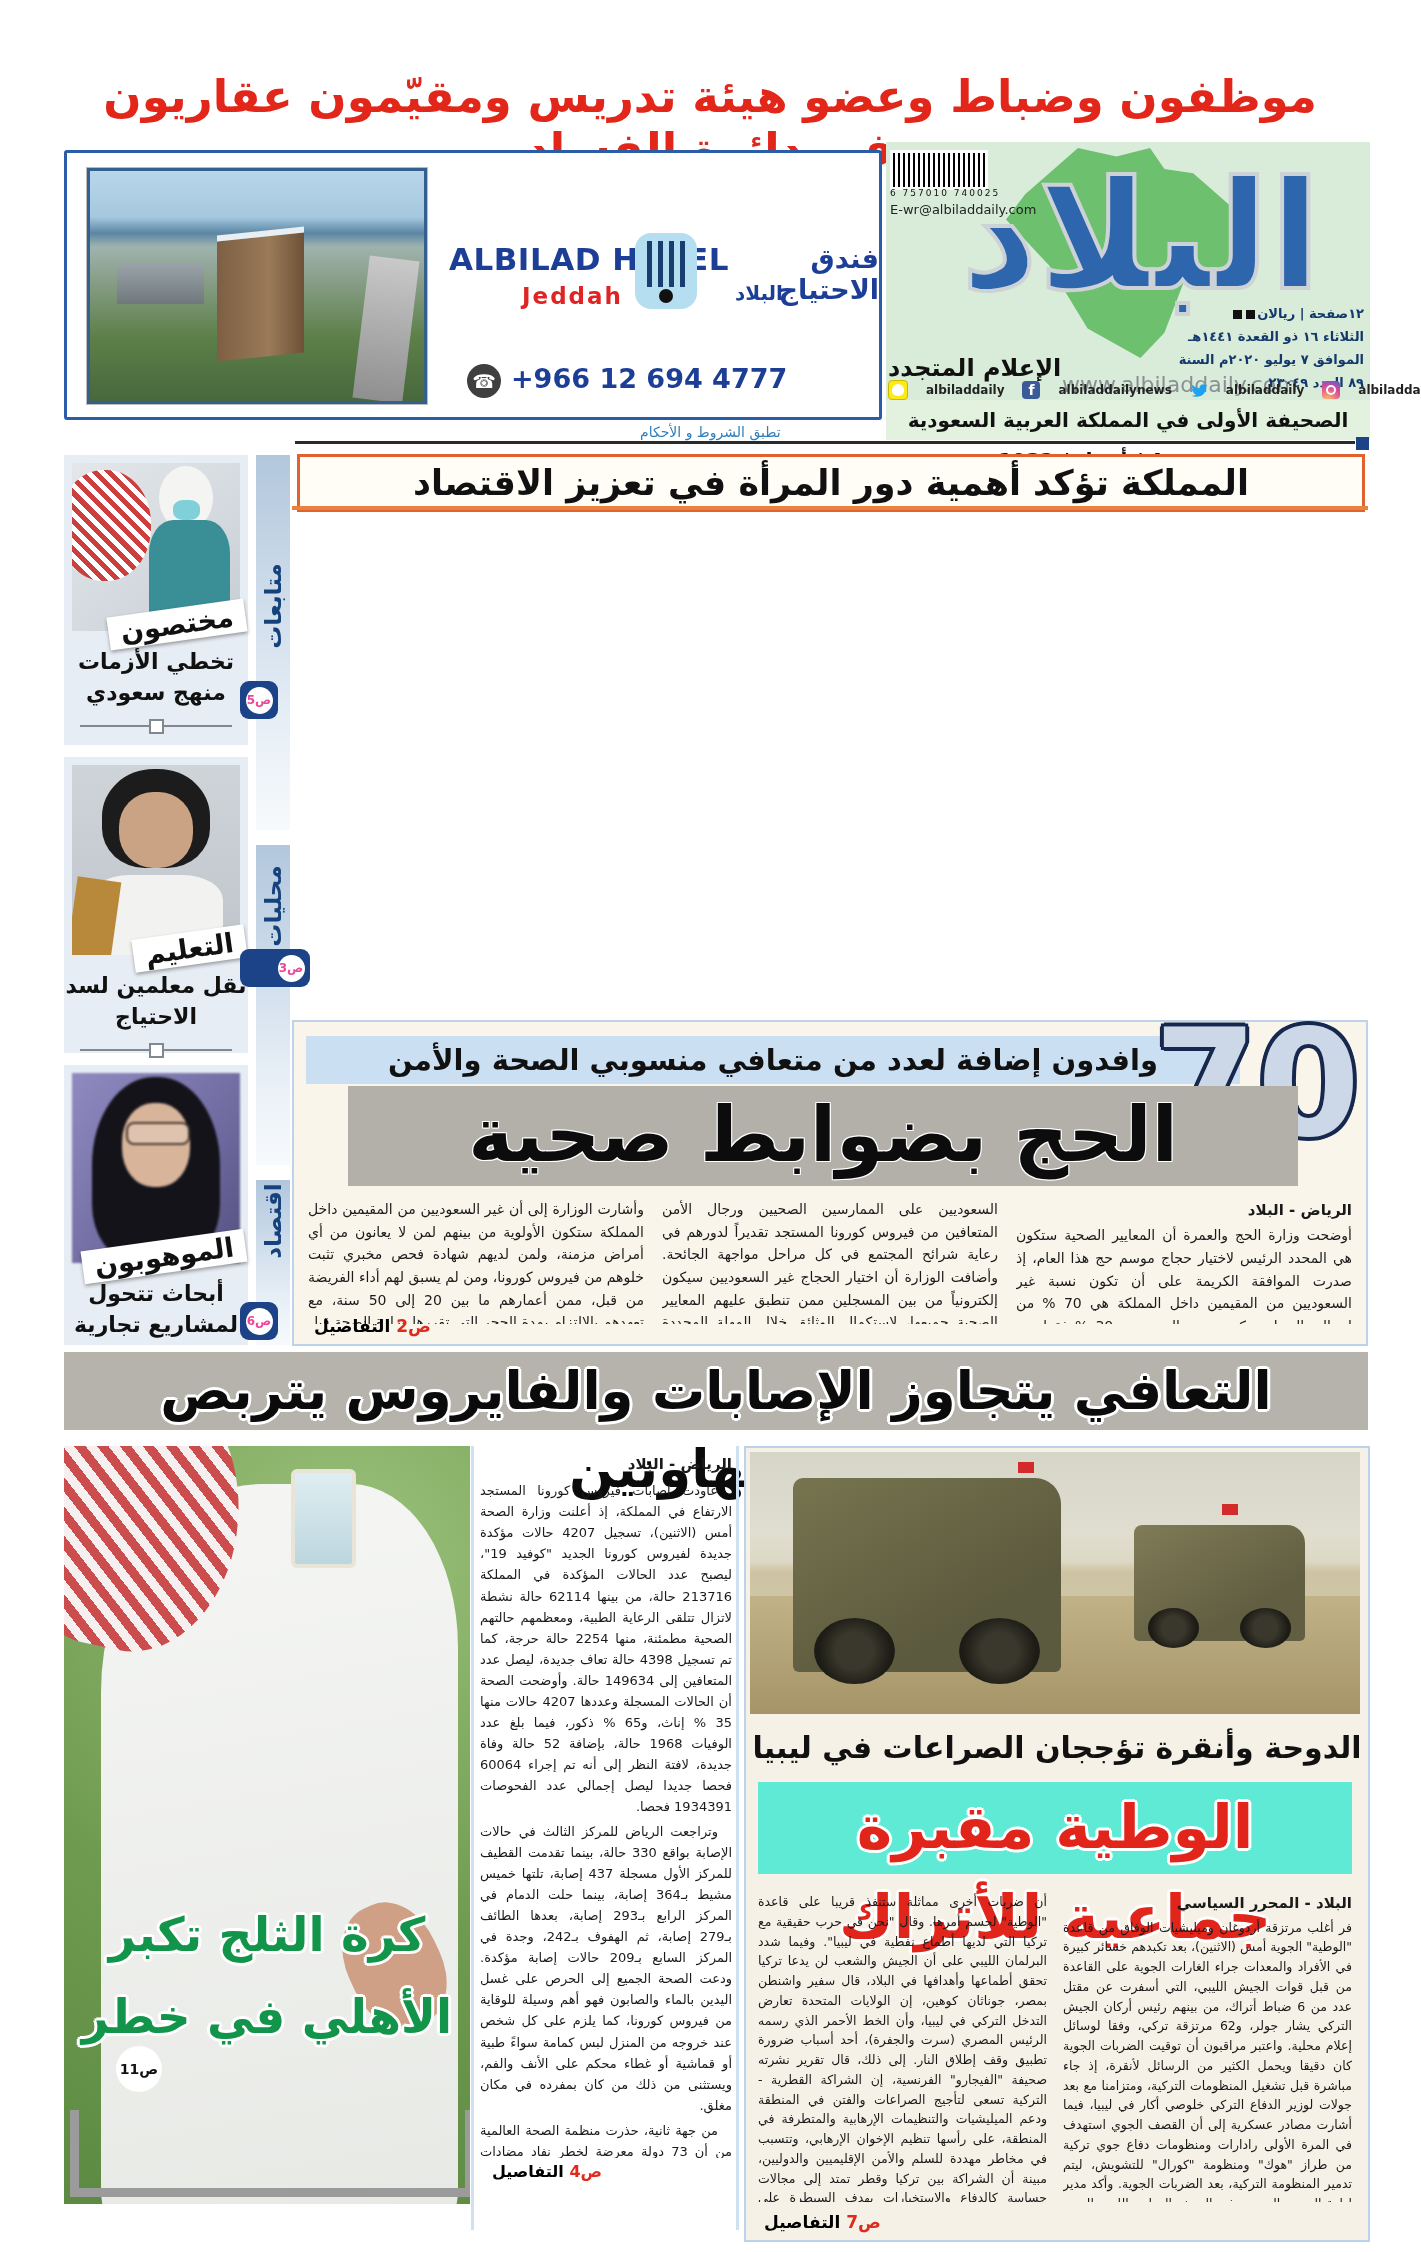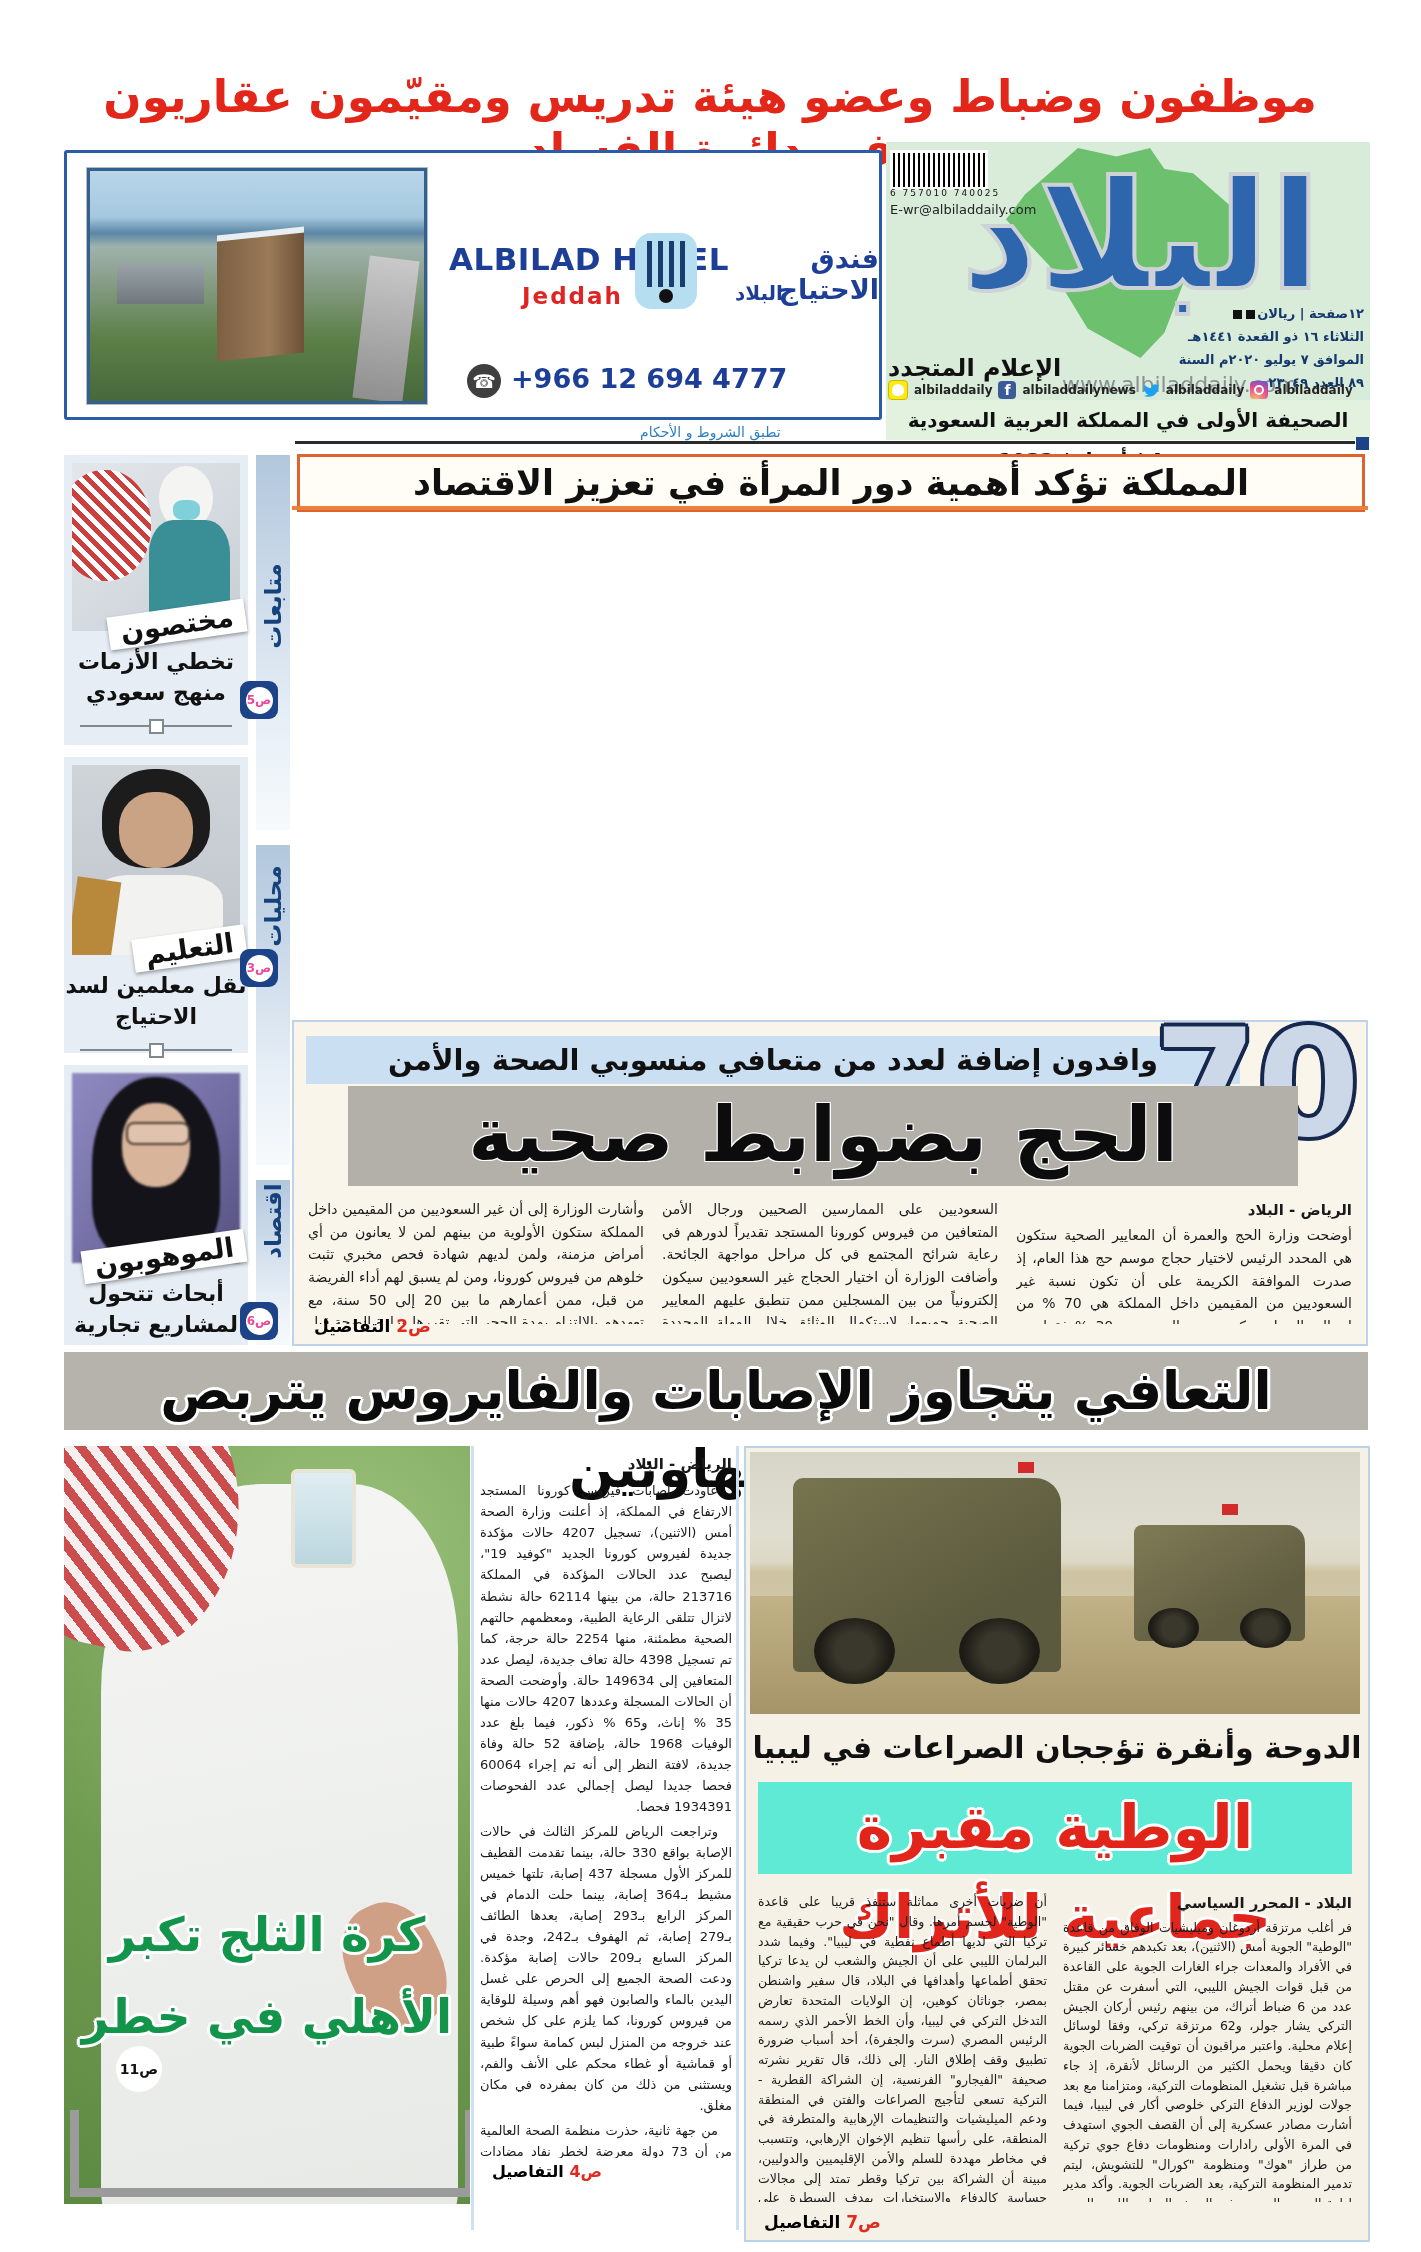--- a/index.html
+++ b/index.html
@@ -42,21 +42,21 @@
   #mast-barcode-digits{position:absolute;left:4px;top:46px;font-size:9px;letter-spacing:2px;color:#111;}
   #mast-email{position:absolute;left:4px;top:60px;font-size:13px;color:#222;}
   #mast-tagline{position:absolute;left:2px;top:212px;font-size:24px;font-weight:bold;color:#111;direction:rtl;}
   #mast-site{position:absolute;left:176px;top:214px;font-size:22px;color:#8a8f94;margin-top:16px;}
   .mast-line{position:absolute;right:6px;font-size:13px;font-weight:bold;color:#14386b;direction:rtl;white-space:nowrap;}
   #mast-pp{top:164px;}
   #mast-hijri{top:187px;}
   #mast-greg{top:210px;}
   #mast-issue{top:233px;}
   .sqm{display:inline-block;width:9px;height:9px;background:#111;margin:0 2px;vertical-align:middle;}
-  #mast-social{position:absolute;left:2px;top:238px;width:360px;display:flex;align-items:center;gap:6px;}
+  #mast-social{position:absolute;left:2px;top:238px;width:360px;display:flex;align-items:center;gap:18px;}
   .soc-h{font-size:12px;font-weight:bold;color:#222;white-space:nowrap;}
   .ic{width:18px;height:18px;border-radius:4px;display:inline-block;position:relative;flex:none;}
   .ic-snap{background:#fdea14;border:1px solid #c9b900;}
   .ic-snap .ghost{position:absolute;inset:3px;background:#fff;border-radius:50% 50% 42% 42%;}
   .ic-fb{background:#3a5a98;color:#fff;text-align:center;line-height:18px;font-size:14px;font-weight:bold;}
   .ic-fb::after{content:"f";}
   .ic-ig{background:radial-gradient(circle at 30% 110%,#fdc468,#df4996 60%,#4f5bd5);}
   .ic-ig .lens{position:absolute;inset:4px;border:2px solid #fff;border-radius:50%;}
   #mast-strip{left:886px;top:400px;width:484px;height:40px;background:#e2f2df;text-align:center;font-size:20px;font-weight:bold;color:#111;line-height:40px;direction:rtl;}
 
@@ -92,21 +92,21 @@
   .sb-title{margin-top:16px;font-size:22px;font-weight:bold;color:#111;text-align:center;line-height:1.4;direction:rtl;}
   .sb-div{display:flex;align-items:center;margin:10px 16px 0 16px;}
   .sb-div .l{flex:1;height:2px;background:#808890;}
   .sb-div .sq{width:11px;height:11px;background:#fff;border:2px solid #808890;margin:0 -1px;}
   .sb-tab{position:absolute;left:192px;width:34px;background:linear-gradient(180deg,#b2c7dd 0%,#e6eef6 70%,#f7fafc 100%);}
   #tab1{top:0;height:375px;} #tab2{top:390px;height:320px;} #tab3{top:725px;height:165px;}
   .vtext{position:absolute;left:-38px;width:110px;text-align:center;transform:rotate(-90deg);
     font-size:23px;font-weight:bold;color:#16427c;white-space:nowrap;}
   #tab1 .vtext{top:138px;} #tab2 .vtext{top:48px;} #tab3 .vtext{top:28px;}
   .sb-badge{position:absolute;left:-16px;width:38px;height:38px;background:#1c4387;border-radius:9px;display:flex;align-items:center;justify-content:center;}
-  #tab1 .sb-badge{top:226px;} #tab2 .sb-badge{top:104px;} #tab3 .sb-badge{top:122px;}
+  #tab1 .sb-badge{top:226px;} #tab2 .sb-badge{top:104px;padding-left:32px;} #tab3 .sb-badge{top:122px;}
   .sb-badge .c{width:27px;height:27px;background:#fff;border-radius:50%;text-align:center;line-height:27px;font-size:12px;font-weight:bold;color:#ec4899;}
 
   
   #feature-rule{left:292px;top:506px;width:1076px;height:4px;background:#e8823c;}
   #feature{left:292px;top:512px;width:1076px;height:492px;overflow:hidden;
     background:linear-gradient(100deg,#86a06c 0%,#98b07e 25%,#b5c4a4 45%,#dfe6e3 65%,#f2f5f6 82%,#fff 100%);}
   .f-fog{position:absolute;right:0;top:0;width:60%;height:75%;
     background:radial-gradient(ellipse at 70% 15%,rgba(255,255,255,.98) 25%,rgba(224,237,247,.7) 55%,transparent 78%);}
   .f-mtn{position:absolute;left:0;top:0;width:72%;height:100%;border-radius:0 45% 0 0;opacity:.85;
     background:linear-gradient(115deg,#5f7a4a 0%,#7d9a62 45%,rgba(125,154,98,0) 78%);}

